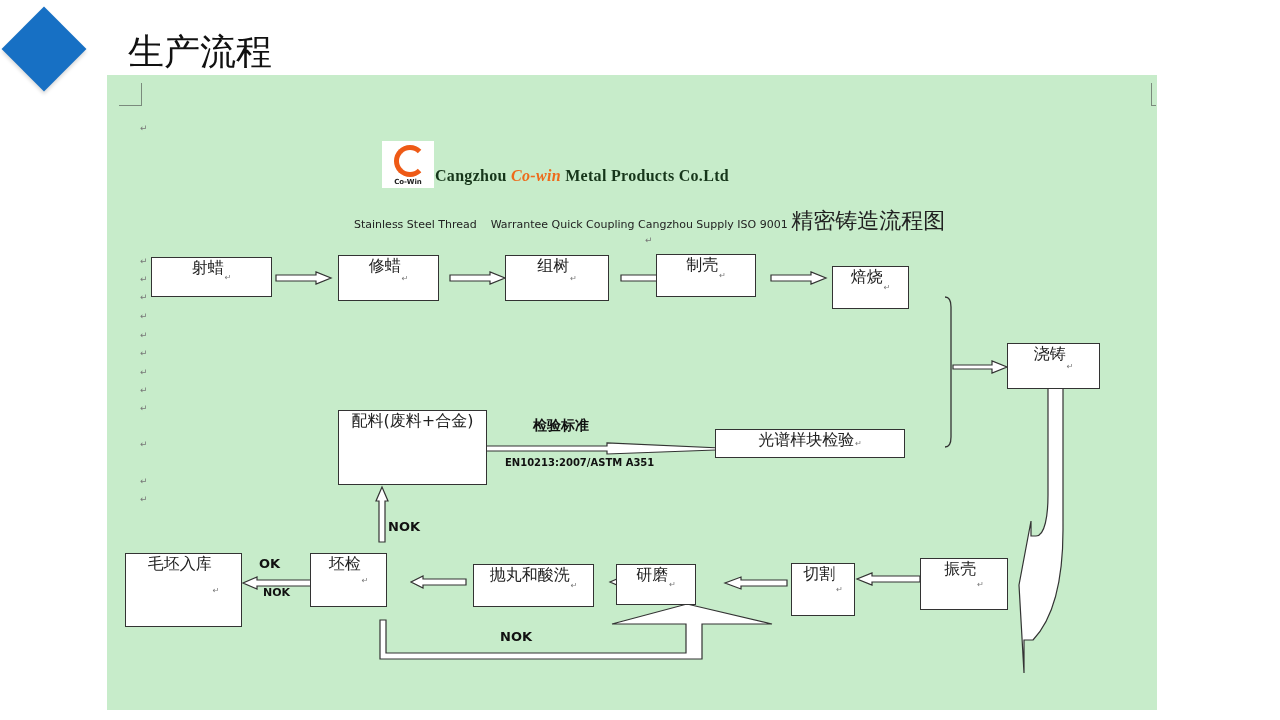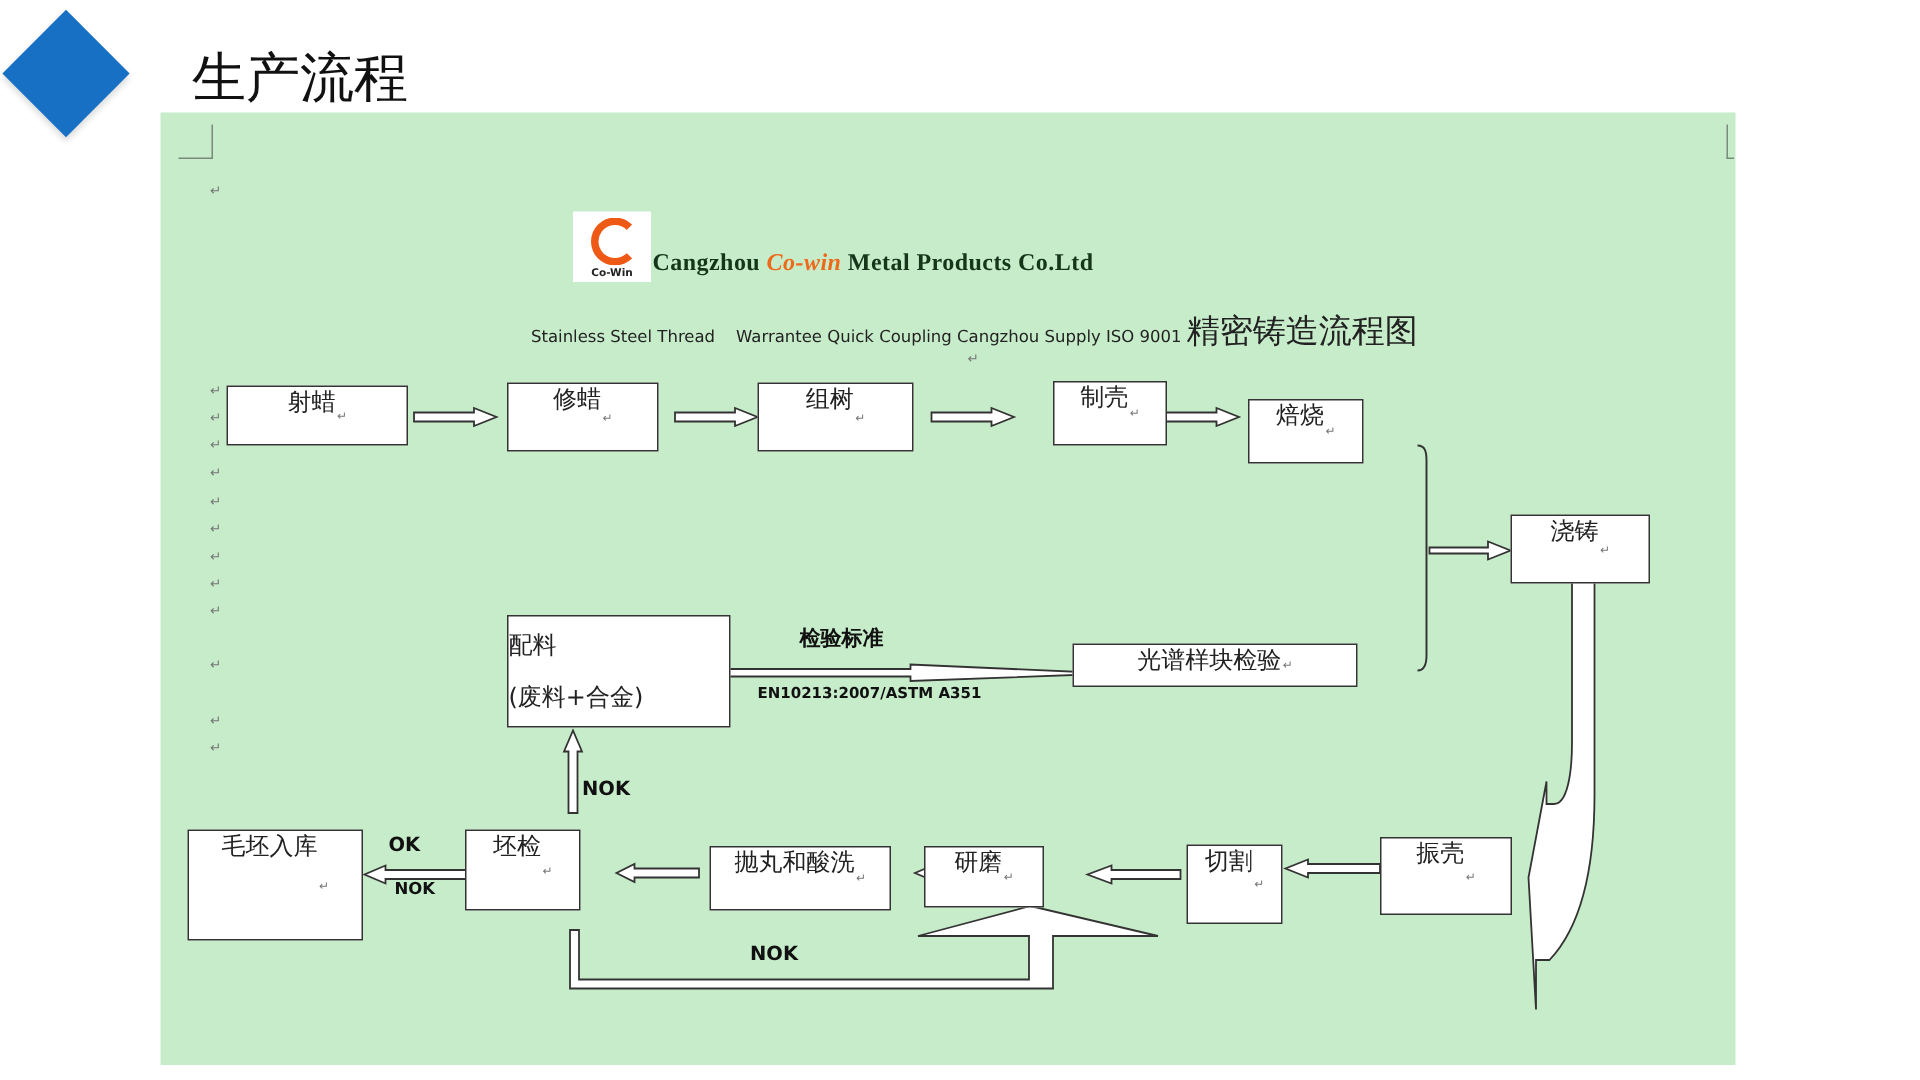--- a/index.html
+++ b/index.html
@@ -94,37 +94,37 @@
       <span class="mk">↵</span>
     </div>
   <div class="box" style="left:231px;top:180px;width:101px;height:46px">
       <span>修蜡</span>
       <span class="mk">↵</span>
     </div>
   <div class="box" style="left:398px;top:180px;width:104px;height:46px">
       <span>组树</span>
       <span class="mk">↵</span>
     </div>
-  <div class="box" style="left:595px;top:179px;width:76px;height:43px">
+  <div class="box" style="left:549px;top:179px;width:100px;height:43px">
       <span>制壳</span>
       <span class="mk">↵</span>
     </div>
   <div class="box" style="left:725px;top:191px;width:77px;height:43px">
       <span>焙烧</span>
       <span class="mk">↵</span>
     </div>
   <div class="box" style="left:900px;top:268px;width:93px;height:46px">
       <span>浇铸</span>
       <span class="mk">↵</span>
     </div>
   <div class="box" style="left:608px;top:354px;width:190px;height:29px">
       <span>光谱样块检验</span>
       <span class="mk">↵</span>
     </div>
-  <div class="box" style="left:231px;top:335px;width:149px;height:75px;flex-direction:column">
+  <div class="box" style="left:231px;top:335px;width:149px;height:75px;flex-direction:row">
     <span style="margin-bottom:14px">配料</span>
     <span>(废料+合金)</span>
   </div>
   <div class="box" style="left:813px;top:483px;width:88px;height:52px">
       <span>振壳</span>
       <span class="mk">↵</span>
     </div>
   <div class="box" style="left:684px;top:488px;width:64px;height:53px">
       <span>切割</span>
       <span class="mk">↵</span>

